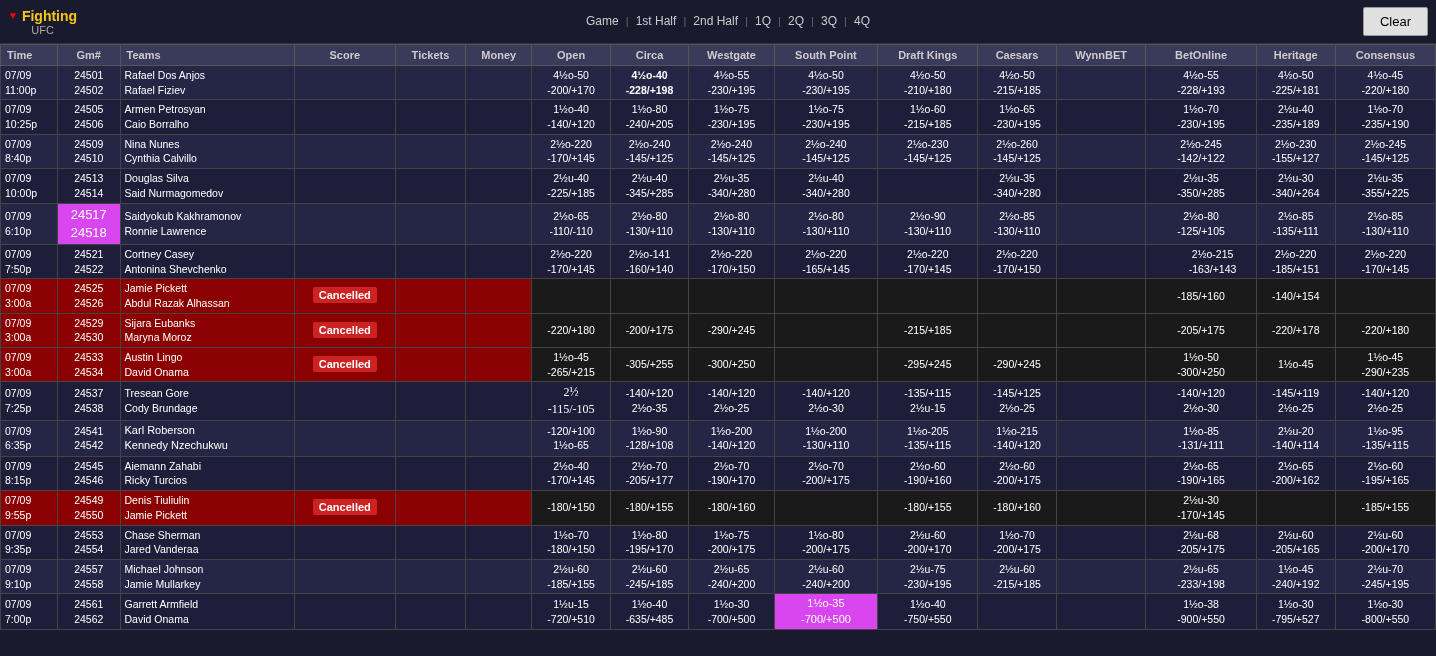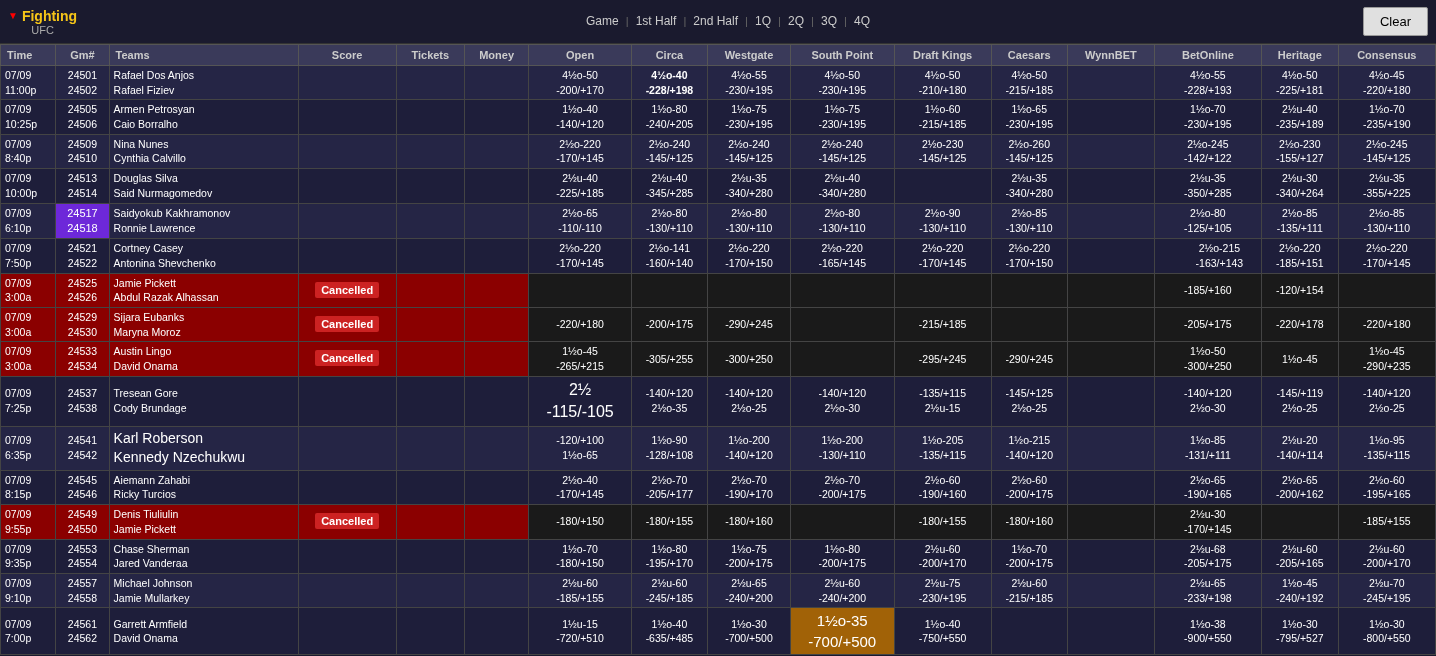--- a/index.html
+++ b/index.html
@@ -295,21 +295,21 @@
           <td style="white-space: pre-line; font-size: 10.5px; line-height: 1.4; background-color: rgb(30, 30, 58);">2½u-35
 -350/+285</td>
           <td style="white-space: pre-line; font-size: 10.5px; line-height: 1.4; background-color: rgb(30, 30, 58);">2½u-30
 -340/+264</td>
           <td style="white-space: pre-line; font-size: 10.5px; line-height: 1.4; background-color: rgb(30, 30, 58);">2½u-35
 -355/+225</td>
         </tr>
         <tr class="data-row" style="background: rgb(37, 37, 69);">
           <td class="left-align" style="white-space: pre-line; font-size: 10.5px; line-height: 1.4; background-color: rgb(37, 37, 69);">07/09
 6:10p</td>
-          <td style="white-space: pre-line; font-size: 11px; line-height: 1.4; background-color: #6d28d9;">24517
+          <td style="white-space: pre-line; font-size: 13px; line-height: 1.4; background-color: #d946ef;">24517
 24518</td>
           <td class="left-align" style="white-space: pre-line; font-size: 10.5px; line-height: 1.4; background-color: rgb(37, 37, 69);">Saidyokub Kakhramonov
 Ronnie Lawrence</td>
           <td style="white-space: pre-line; font-size: 10.5px; line-height: 1.4; background-color: rgb(37, 37, 69);"></td>
           <td style="white-space: pre-line; font-size: 10.5px; line-height: 1.4; background-color: rgb(37, 37, 69);"></td>
           <td style="white-space: pre-line; font-size: 10.5px; line-height: 1.4; background-color: rgb(37, 37, 69);"></td>
           <td style="white-space: pre-line; font-size: 10.5px; line-height: 1.4; background-color: rgb(37, 37, 69);">2½o-65
 -110/-110</td>
           <td style="white-space: pre-line; font-size: 10.5px; line-height: 1.4; background-color: rgb(37, 37, 69);">2½o-80
 -130/+110</td>
@@ -370,21 +370,21 @@
           <td style="white-space: pre-line; font-size: 10.5px; line-height: 1.4; background-color: rgb(139, 0, 0);"></td>
           <td style="white-space: pre-line; font-size: 10.5px; line-height: 1.4; background-color: rgb(139, 0, 0);"></td>
           <td style="white-space: pre-line; font-size: 10.5px; line-height: 1.4; background-color: rgb(26, 26, 26);"></td>
           <td style="white-space: pre-line; font-size: 10.5px; line-height: 1.4; background-color: rgb(26, 26, 26);"></td>
           <td style="white-space: pre-line; font-size: 10.5px; line-height: 1.4; background-color: rgb(26, 26, 26);"></td>
           <td style="white-space: pre-line; font-size: 10.5px; line-height: 1.4; background-color: rgb(26, 26, 26);"></td>
           <td style="white-space: pre-line; font-size: 10.5px; line-height: 1.4; background-color: rgb(26, 26, 26);"></td>
           <td style="white-space: pre-line; font-size: 10.5px; line-height: 1.4; background-color: rgb(26, 26, 26);"></td>
           <td style="white-space: pre-line; font-size: 10.5px; line-height: 1.4; background-color: rgb(26, 26, 26);"></td>
           <td style="white-space: pre-line; font-size: 10.5px; line-height: 1.4; background-color: rgb(26, 26, 26);">-185/+160</td>
-          <td style="white-space: pre-line; font-size: 10.5px; line-height: 1.4; background-color: rgb(26, 26, 26);">-120/+154</td>
+          <td style="white-space: pre-line; font-size: 10.5px; line-height: 1.4; background-color: rgb(26, 26, 26);">-140/+154</td>
           <td style="white-space: pre-line; font-size: 10.5px; line-height: 1.4; background-color: rgb(26, 26, 26);"></td>
         </tr>
         <tr class="data-row" style="background: rgb(30, 30, 58);">
           <td class="left-align" style="white-space: pre-line; font-size: 10.5px; line-height: 1.4; background-color: rgb(139, 0, 0);">07/09
 3:00a</td>
           <td style="white-space: pre-line; font-size: 10.5px; line-height: 1.4; background-color: rgb(139, 0, 0);">24529
 24530</td>
           <td class="left-align" style="white-space: pre-line; font-size: 10.5px; line-height: 1.4; background-color: rgb(139, 0, 0);">Sijara Eubanks
 Maryna Moroz</td>
           <td style="white-space: pre-line; font-size: 10.5px; line-height: 1.4; background-color: rgb(139, 0, 0);"><span class="cancelled-badge">Cancelled</span></td>
@@ -429,21 +429,21 @@
         <tr class="data-row" style="background: rgb(30, 30, 58);">
           <td class="left-align" style="white-space: pre-line; font-size: 10.5px; line-height: 1.4; background-color: rgb(30, 30, 58);">07/09
 7:25p</td>
           <td style="white-space: pre-line; font-size: 10.5px; line-height: 1.4; background-color: rgb(30, 30, 58);">24537
 24538</td>
           <td class="left-align" style="white-space: pre-line; font-size: 10.5px; line-height: 1.4; background-color: rgb(30, 30, 58);">Tresean Gore
 Cody Brundage</td>
           <td style="white-space: pre-line; font-size: 10.5px; line-height: 1.4; background-color: rgb(30, 30, 58);"></td>
           <td style="white-space: pre-line; font-size: 10.5px; line-height: 1.4; background-color: rgb(30, 30, 58);"></td>
           <td style="white-space: pre-line; font-size: 10.5px; line-height: 1.4; background-color: rgb(30, 30, 58);"></td>
-          <td style="white-space: pre-line; font-size: 16px; line-height: 1.4; background-color: rgb(30, 30, 58);">2½
+          <td style="white-space: pre-line; font-size: 12px; line-height: 1.4; background-color: rgb(30, 30, 58); font-family: Liberation Serif, serif;">2½
 -115/-105</td>
           <td style="white-space: pre-line; font-size: 10.5px; line-height: 1.4; background-color: rgb(30, 30, 58);">-140/+120
 2½o-35</td>
           <td style="white-space: pre-line; font-size: 10.5px; line-height: 1.4; background-color: rgb(30, 30, 58);">-140/+120
 2½o-25</td>
           <td style="white-space: pre-line; font-size: 10.5px; line-height: 1.4; background-color: rgb(30, 30, 58);">-140/+120
 2½o-30</td>
           <td style="white-space: pre-line; font-size: 10.5px; line-height: 1.4; background-color: rgb(30, 30, 58);">-135/+115
 2½u-15</td>
           <td style="white-space: pre-line; font-size: 10.5px; line-height: 1.4; background-color: rgb(30, 30, 58);">-145/+125
@@ -454,21 +454,21 @@
           <td style="white-space: pre-line; font-size: 10.5px; line-height: 1.4; background-color: rgb(30, 30, 58);">-145/+119
 2½o-25</td>
           <td style="white-space: pre-line; font-size: 10.5px; line-height: 1.4; background-color: rgb(30, 30, 58);">-140/+120
 2½o-25</td>
         </tr>
         <tr class="data-row" style="background: rgb(37, 37, 69);">
           <td class="left-align" style="white-space: pre-line; font-size: 10.5px; line-height: 1.4; background-color: rgb(37, 37, 69);">07/09
 6:35p</td>
           <td style="white-space: pre-line; font-size: 10.5px; line-height: 1.4; background-color: rgb(37, 37, 69);">24541
 24542</td>
-          <td class="left-align" style="white-space: pre-line; font-size: 14px; line-height: 1.4; background-color: rgb(37, 37, 69);">Karl Roberson
+          <td class="left-align" style="white-space: pre-line; font-size: 11px; line-height: 1.4; background-color: rgb(37, 37, 69);">Karl Roberson
 Kennedy Nzechukwu</td>
           <td style="white-space: pre-line; font-size: 10.5px; line-height: 1.4; background-color: rgb(37, 37, 69);"></td>
           <td style="white-space: pre-line; font-size: 10.5px; line-height: 1.4; background-color: rgb(37, 37, 69);"></td>
           <td style="white-space: pre-line; font-size: 10.5px; line-height: 1.4; background-color: rgb(37, 37, 69);"></td>
           <td style="white-space: pre-line; font-size: 10.5px; line-height: 1.4; background-color: rgb(37, 37, 69);">-120/+100
 1½o-65</td>
           <td style="white-space: pre-line; font-size: 10.5px; line-height: 1.4; background-color: rgb(37, 37, 69);">1½o-90
 -128/+108</td>
           <td style="white-space: pre-line; font-size: 10.5px; line-height: 1.4; background-color: rgb(37, 37, 69);">1½o-200
 -140/+120</td>
@@ -607,21 +607,21 @@
 David Onama</td>
           <td style="white-space: pre-line; font-size: 10.5px; line-height: 1.4; background-color: rgb(30, 30, 58);"></td>
           <td style="white-space: pre-line; font-size: 10.5px; line-height: 1.4; background-color: rgb(30, 30, 58);"></td>
           <td style="white-space: pre-line; font-size: 10.5px; line-height: 1.4; background-color: rgb(30, 30, 58);"></td>
           <td style="white-space: pre-line; font-size: 10.5px; line-height: 1.4; background-color: rgb(30, 30, 58);">1½u-15
 -720/+510</td>
           <td style="white-space: pre-line; font-size: 10.5px; line-height: 1.4; background-color: rgb(30, 30, 58);">1½o-40
 -635/+485</td>
           <td style="white-space: pre-line; font-size: 10.5px; line-height: 1.4; background-color: rgb(30, 30, 58);">1½o-30
 -700/+500</td>
-          <td style="white-space: pre-line; font-size: 15px; line-height: 1.4; background-color: #a16207;">1½o-35
+          <td style="white-space: pre-line; font-size: 11px; line-height: 1.4; background-color: #d946ef;">1½o-35
 -700/+500</td>
           <td style="white-space: pre-line; font-size: 10.5px; line-height: 1.4; background-color: rgb(30, 30, 58);">1½o-40
 -750/+550</td>
           <td style="white-space: pre-line; font-size: 10.5px; line-height: 1.4; background-color: rgb(30, 30, 58);"></td>
           <td style="white-space: pre-line; font-size: 10.5px; line-height: 1.4; background-color: rgb(30, 30, 58);"></td>
           <td style="white-space: pre-line; font-size: 10.5px; line-height: 1.4; background-color: rgb(30, 30, 58);">1½o-38
 -900/+550</td>
           <td style="white-space: pre-line; font-size: 10.5px; line-height: 1.4; background-color: rgb(30, 30, 58);">1½o-30
 -795/+527</td>
           <td style="white-space: pre-line; font-size: 10.5px; line-height: 1.4; background-color: rgb(30, 30, 58);">1½o-30

